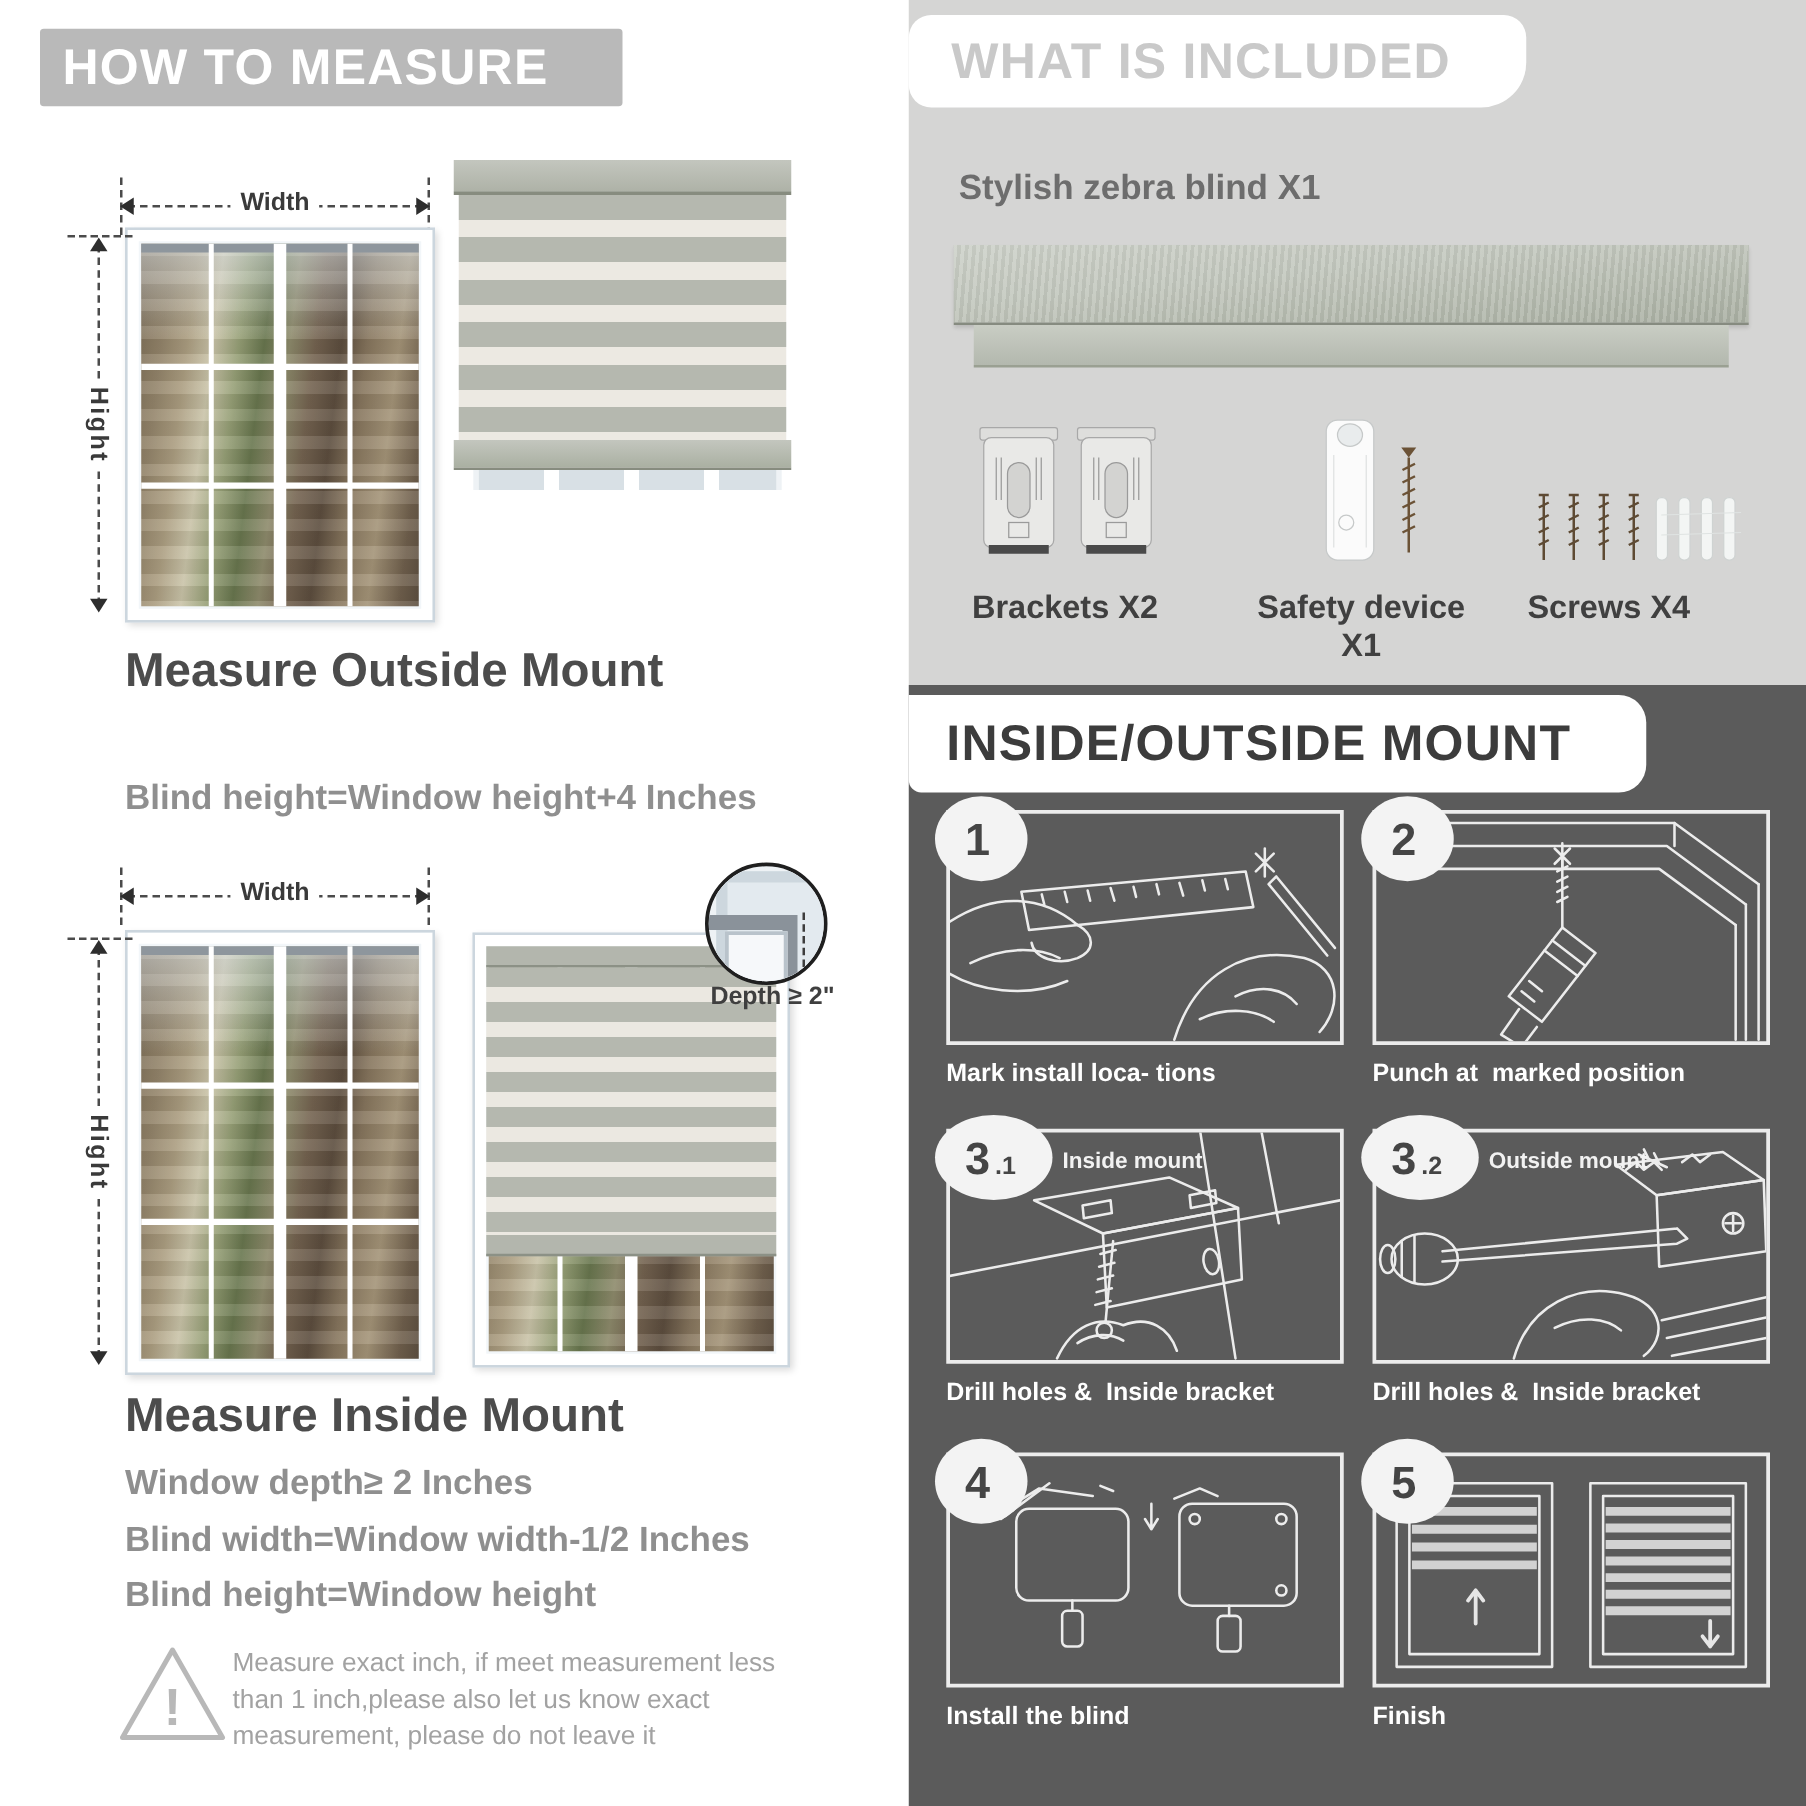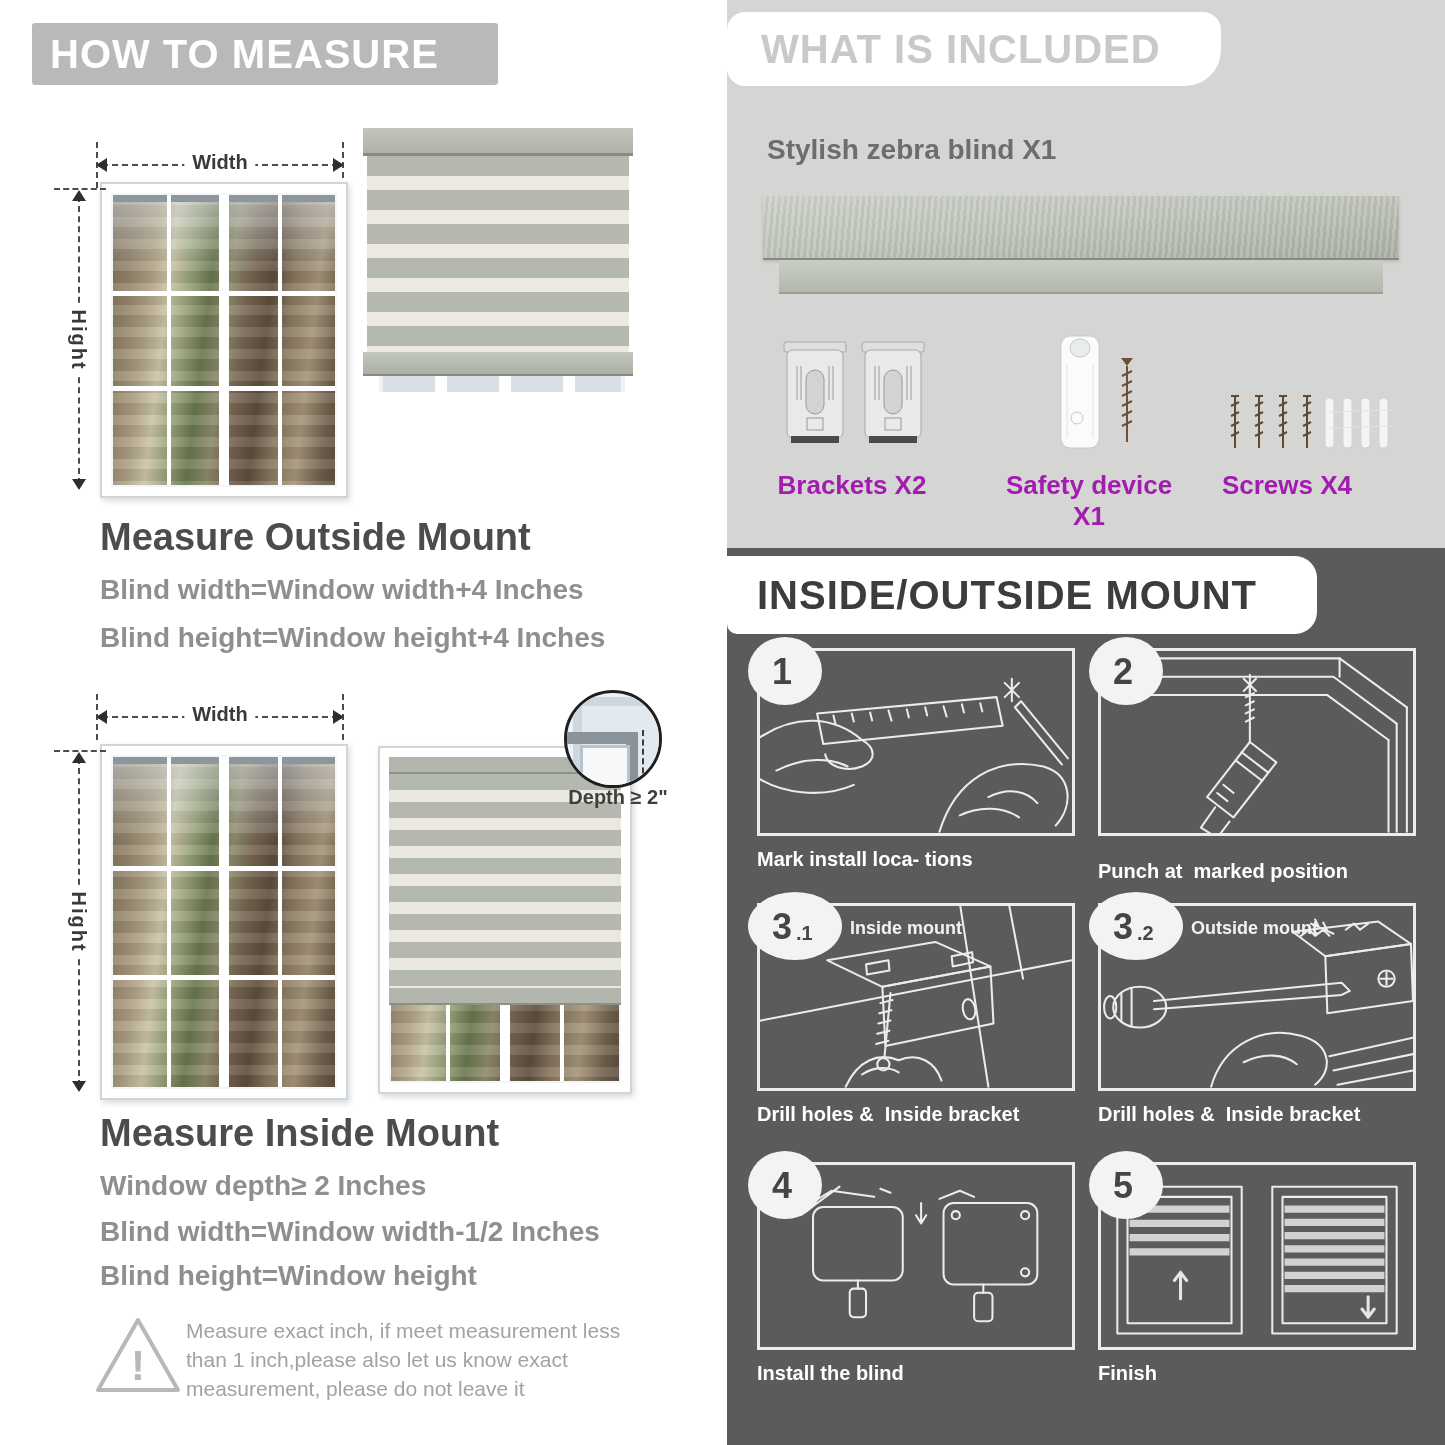--- a/index.html
+++ b/index.html
@@ -90,21 +90,21 @@
            line-height:74px;padding-left:34px;letter-spacing:1px;box-sizing:border-box;}
   .stylish{position:absolute;left:40px;top:134px;width:630px;text-align:left;
            font-size:28px;font-weight:700;color:#6d6d6d;}
   .rail-main{position:absolute;left:36px;top:196px;width:636px;height:62px;
       background:
         repeating-linear-gradient(95deg, rgba(255,255,255,.12) 0 3px, rgba(0,0,0,.04) 3px 6px),
         linear-gradient(175deg,#cdd1c9 0%,#c2c7bd 40%,#a9afa2 100%);
       border-bottom:2px solid #868b80;box-shadow:0 2px 3px rgba(0,0,0,.12);}
   .rail-under{position:absolute;left:52px;top:260px;width:604px;height:32px;
       background:linear-gradient(#c9cdc4,#b3b8ae);border-bottom:2px solid #9aa092;}
-  .comp-label{position:absolute;top:470px;font-size:26px;font-weight:700;color:#a21caf;text-align:center;}
+  .comp-label{position:absolute;top:470px;font-size:26px;font-weight:700;color:#404040;text-align:center;}
 
   .dark-section{position:absolute;left:0;top:548px;width:718px;height:897px;background:#5b5b5b;}
   .header3{position:absolute;left:0;top:8px;width:590px;height:78px;background:#ffffff;
            border-radius:0 22px 22px 10px;color:#3c3c3c;font-weight:700;font-size:40px;
            line-height:78px;padding-left:30px;letter-spacing:1px;box-sizing:border-box;}
   .panel{position:absolute;width:318px;height:188px;border:3px solid #ececec;box-sizing:border-box;}
   .panel svg.art{position:absolute;left:0;top:0;width:312px;height:182px;}
   .badge{position:absolute;left:-12px;top:-14px;width:74px;height:68px;background:#f3f3f3;border-radius:50%;}
   .badge.wide{width:94px;}
   .badge .num{position:absolute;left:24px;top:14px;font-size:36px;font-weight:700;color:#454545;}
@@ -154,21 +154,20 @@
     </div>
 
     <div class="zblind">
       <div class="zb-cassette"></div>
       <div class="zb-body"></div>
       <div class="zb-rail"></div>
       <div class="zb-foot"></div>
     </div>
 
     <div class="mtitle" style="top:516px;">Measure Outside Mount</div>
-    <div class="mline" style="top:574px;">Blind width=Window width+4 Inches</div>
     <div class="mline" style="top:622px;">Blind height=Window height+4 Inches</div>
 
     <div class="harrow" style="left:96px;top:700px;width:248px;">
       <span class="tick-l"></span>
       <span class="tick-r"></span>
       <span class="line"></span>
       <span class="ah-l"></span>
       <span class="ah-r"></span>
       <span class="lbl">Width</span>
     </div>
@@ -325,21 +324,21 @@
             <path d="M104,142 L146,88 L172,108 L130,162 Z"></path>
             <path d="M138,98 L164,118 M132,106 L158,126"></path>
             <path d="M112,152 L98,172 L114,182 L126,166"></path>
             <path d="M120,130 l10,8 M114,138 l10,8"></path>
           </g>
         </svg>
         <div class="badge">
           <span class="num">2</span>
         </div>
       </div>
-      <div class="caption" style="left:371px;top:312px;width:330px;">Punch at  marked position</div>
+      <div class="caption" style="left:371px;top:300px;width:330px;">Punch at  marked position</div>
 
       <div class="panel" style="left:30px;top:355px;">
         <svg class="art" viewBox="0 0 306 176">
           <g class="lineart">
             <path d="M-4,112 L306,52 M196,-4 L224,176 M244,-4 L258,70"></path>
             <path d="M66,52 L172,34 L226,58 L120,78 Z"></path>
             <path d="M120,78 L226,58 L229,114 L123,136 Z"></path>
             <path d="M104,56 l22,-4 l1,10 l-22,4 Z M188,48 l20,-4 l1,10 l-20,4 Z"></path>
             <ellipse cx="205" cy="100" rx="6" ry="10" transform="rotate(-10 205 100)"></ellipse>
             <path d="M128,84 L122,148 M118,94 l12,-3 M117,104 l12,-3 M116,114 l12,-3 M115,124 l12,-3 M114,134 l12,-3"></path>

